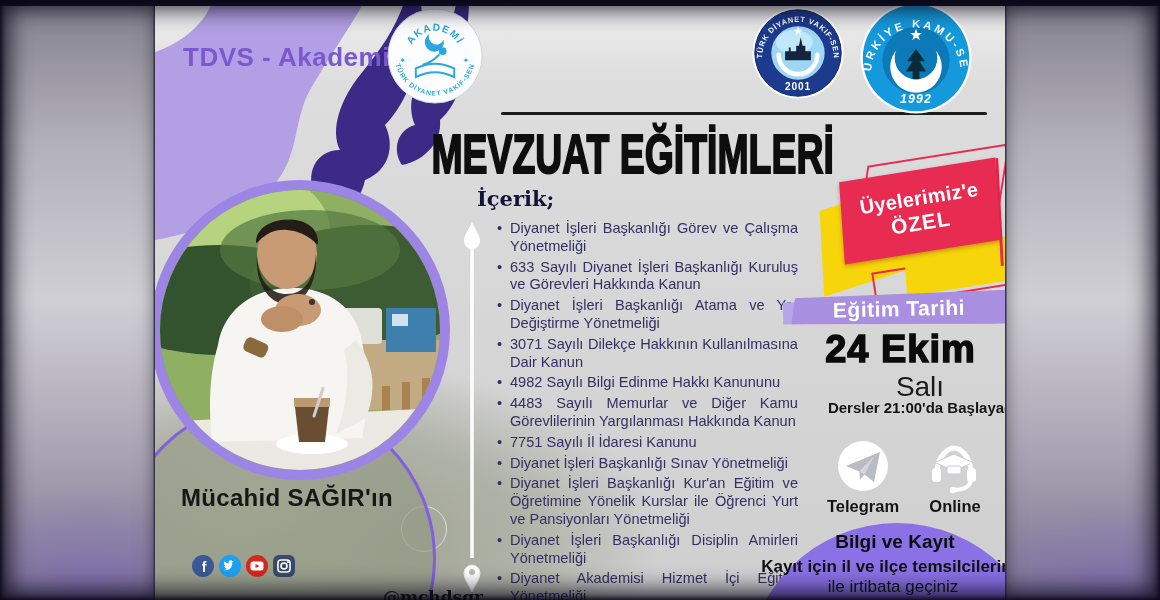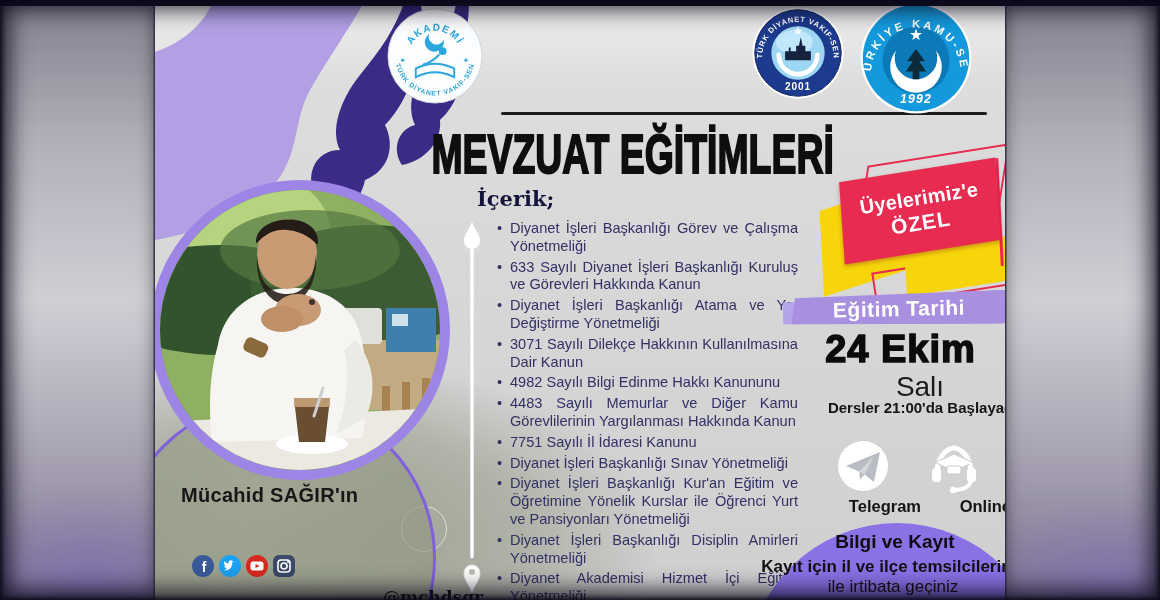--- a/index.html
+++ b/index.html
@@ -32,21 +32,21 @@
   
   .vline{left:304px;top:220px;}
   
   .green-spill{left:-60px;top:358px;width:560px;height:250px;
     background:radial-gradient(ellipse at 35% 72%,rgba(148,153,132,.95) 0%,rgba(148,153,132,.55) 45%,rgba(148,153,132,0) 72%);}
   .green-circle{left:-39px;top:398px;width:314px;height:314px;border-radius:50%;
     border:3px solid #8061dd;background:radial-gradient(circle at 45% 30%,rgba(160,166,146,.75),rgba(138,143,124,.65));}
   .ghost-circle{left:246px;top:506px;width:44px;height:44px;border-radius:50%;border:1.5px solid rgba(232,232,222,.85);}
   .photo-wrap{left:-5px;top:180px;width:280px;height:280px;border-radius:50%;border:10px solid #9d85e6;
     overflow:hidden;background:#7f9a55;}
-  .sp-name{left:26px;top:484px;font-size:20px;font-weight:bold;color:#171717;letter-spacing:.3px;text-align:center;}
+  .sp-name{left:26px;top:484px;font-size:24px;font-weight:bold;color:#171717;letter-spacing:.3px;text-align:center;}
   .sp-sub{left:26px;top:521px;font-size:28px;font-weight:400;color:#2c2c2c;}
   .socials{left:36px;top:554px;display:flex;gap:3px;}
   .handle{left:228px;top:559px;font-family:"DejaVu Serif",serif;font-weight:bold;font-size:17px;color:#161616;margin-top:28px;}
   
   .badge{left:680px;top:150px;width:172px;height:148px;}
   .badge>div{position:absolute;}
   .b-outlineA{left:25px;top:6px;width:140px;height:76px;border:2px solid #e82b50;transform:rotate(-9deg) skewX(-18deg);}
   .b-yellowL{left:-14px;top:42px;width:118px;height:86px;background:#f6d50a;transform:rotate(-3deg) skewY(-15deg);}
   .b-yellowB{left:70px;top:94px;width:108px;height:44px;background:#f6d50a;transform:rotate(-9deg) skewX(-5deg);}
   .b-outlineB{left:38px;top:112px;width:132px;height:30px;border:2px solid #e82b50;transform:rotate(-9deg);}
@@ -58,21 +58,21 @@
   
   .banner-back{left:628px;top:300px;width:228px;height:22px;background:#b6a4ea;transform:rotate(-1.2deg);}
   .banner{left:636px;top:292px;width:216px;height:34px;background:#a88fe0;transform:rotate(-1.2deg);
     clip-path:polygon(2% 12%,100% 0,99% 100%,0 88%);display:flex;align-items:center;justify-content:center;}
   .banner span{color:#fff;font-size:21px;font-weight:600;letter-spacing:.5px;}
   .date{left:648px;top:328px;width:195px;text-align:center;font-size:38px;font-weight:bold;color:#0b0b0b;
     -webkit-text-stroke:1.5px #0b0b0b;letter-spacing:1px;}
   .day{left:690px;top:371px;width:150px;text-align:center;font-size:28px;font-weight:400;color:#1a1a1a;}
   .note{left:622px;top:399px;width:228px;text-align:center;font-size:15px;font-weight:600;color:#141414;margin-left:45px;}
   
-  .ch-label{position:absolute;text-align:right;font-size:16.5px;font-weight:bold;color:#141414;}
+  .ch-label{position:absolute;text-align:center;font-size:16.5px;font-weight:bold;color:#141414;}
   
   .reg-circle{left:592px;top:523px;width:300px;height:300px;border-radius:50%;background:#8a71e6;}
   .reg-head{left:610px;top:531px;width:260px;text-align:center;font-size:19px;font-weight:bold;color:#0d0d0d;
     text-decoration-thickness:2px;text-underline-offset:3px;}
   .reg-l1{left:588px;top:557px;width:300px;text-align:center;font-size:17px;font-weight:bold;color:#111;}
   .reg-l2{left:588px;top:577px;width:300px;text-align:center;font-size:17px;font-weight:normal;color:#111;}
 </style>
 </head>
 <body>
 
@@ -84,20 +84,21 @@
 
     <svg class="abs" style="left:0;top:0;" width="360" height="300" viewBox="0 0 360 300">
       <path d="M58,0 C52,20 30,42 0,52 L0,240 C45,232 92,215 118,186 C145,156 138,120 155,90 C172,60 195,28 210,0 Z" fill="#b3a0e4"></path>
       <path d="M250,0 C240,30 225,50 205,75 C185,100 175,130 185,150 C160,150 150,175 160,195 C135,200 135,225 150,235 C180,230 205,205 210,180 C235,170 240,145 230,125 C250,105 260,75 265,50 C268,30 268,12 265,0 Z" fill="#3b2b86"></path>
       <path d="M302,0 C297,25 287,45 272,65 C257,85 252,108 260,125 C242,130 237,150 247,165 C272,160 287,140 285,120 C302,105 310,80 307,55 C312,35 314,15 314,0 Z" fill="#3b2b86"></path>
       <path d="M150,190 q-18,10 -20,30" stroke="#3b2b86" stroke-width="5" fill="none" stroke-linecap="round"></path>
       <path d="M163,200 q-14,8 -16,24" stroke="#3b2b86" stroke-width="4.5" fill="none" stroke-linecap="round"></path>
       <path d="M176,210 q-10,6 -12,18" stroke="#3b2b86" stroke-width="4" fill="none" stroke-linecap="round"></path>
     </svg>
 
+    <div class="abs brand">TDVS - Akademi</div>
 
     <svg class="abs" style="left:232px;top:8px;" width="96" height="96" viewBox="0 0 100 100">
       <circle cx="50" cy="50" r="49" fill="#fcfdfe" stroke="#ccd4da" stroke-width="1"></circle>
       <defs>
         <path id="ak-top" d="M 24,58 A 27,27 0 1 1 76,58"></path>
         <path id="ak-bot" d="M 9,40 A 42,42 0 1 0 91,40"></path>
       </defs>
       <text font-size="10.5" font-weight="bold" fill="#2aa7df" letter-spacing="1.5">
         <textPath href="#ak-top" startOffset="50%" text-anchor="middle">AKADEMİ</textPath>
       </text>

